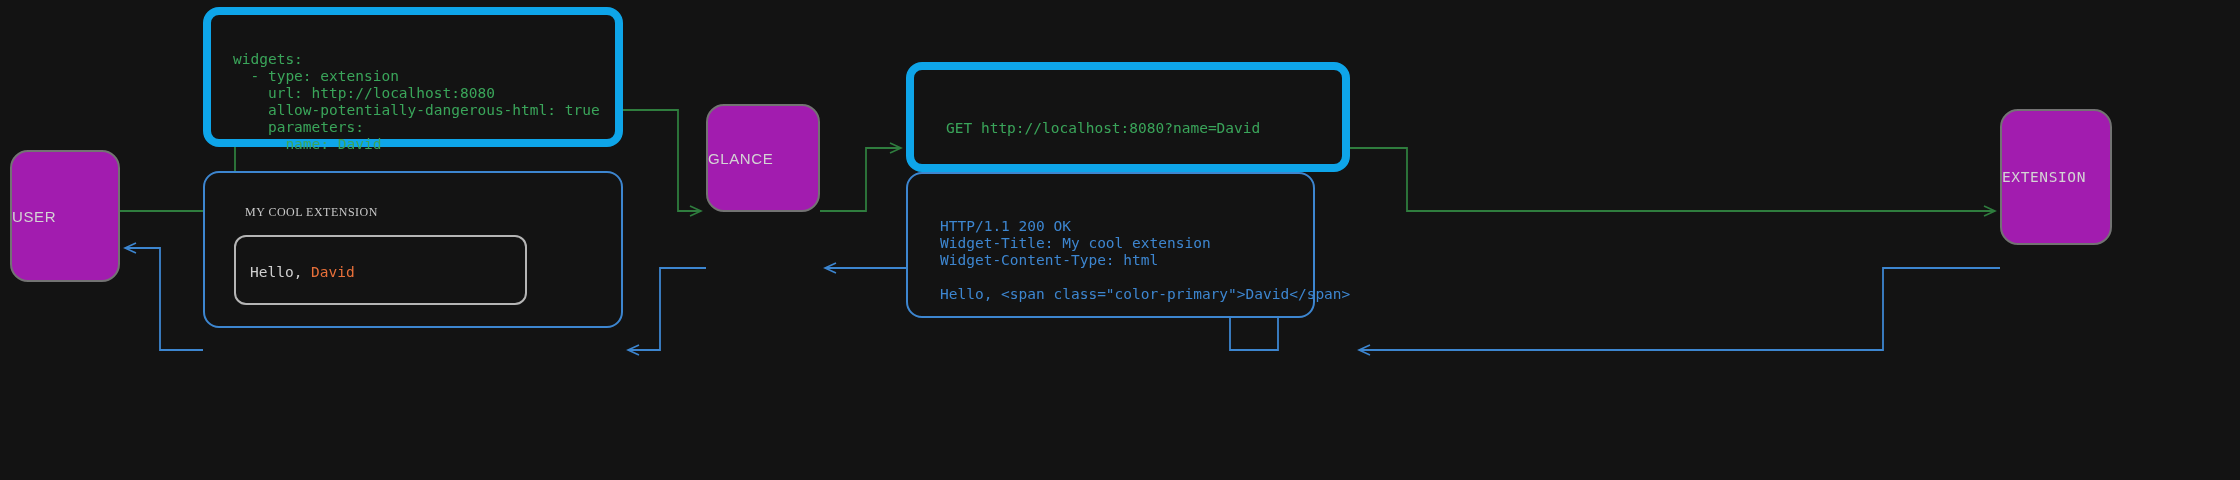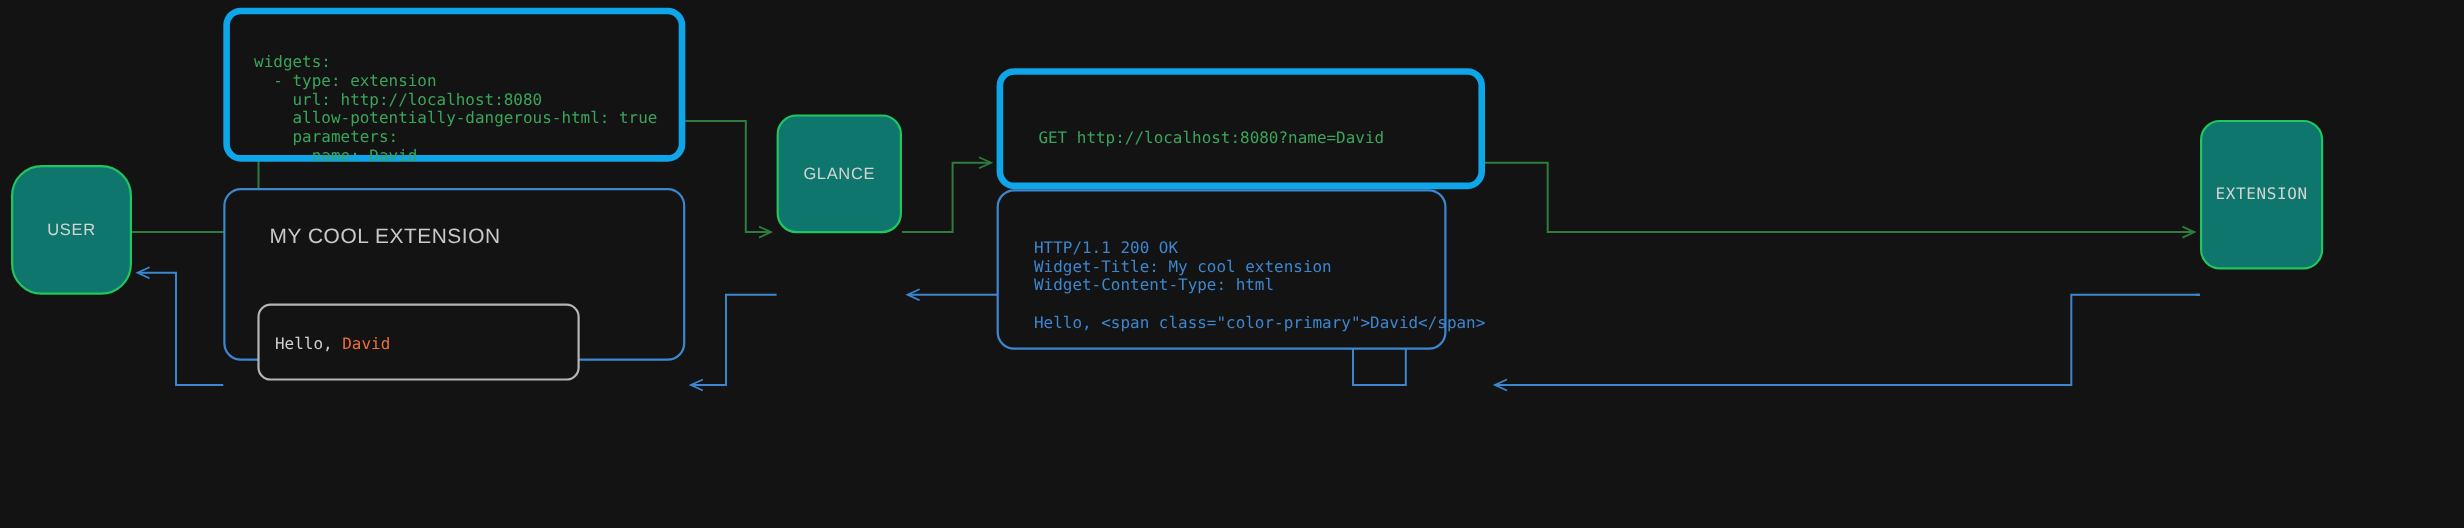--- a/index.html
+++ b/index.html
@@ -20,55 +20,55 @@
     left: 0; top: 0;
     width: 2240px;
     height: 480px;
     pointer-events: none;
   }
 
   
   .actor {
     position: absolute;
     box-sizing: border-box;
-    border: 2px solid #22c55e;
+    border: 2px solid #737373;
     border-radius: 18px;
-    background: #0f766e;
+    background: #a21caf;
     display: flex;
     align-items: center;
-    justify-content: center;
+    justify-content: flex-start;
     z-index: 3;
   }
   .actor-label {
     color: #d4d4d4;
     font-size: 15px;
     letter-spacing: 0.6px;
     white-space: nowrap;
   }
   .actor-label.sans {
     font-family: "Liberation Sans", sans-serif;
   }
   .actor-label.mono {
     font-family: "DejaVu Sans Mono", monospace;
     font-size: 14.5px;
   }
 
-  #node-user     { left: 10px;   top: 150px; width: 110px; height: 118px; border-radius: 28px; }
+  #node-user     { left: 10px;   top: 150px; width: 110px; height: 132px; }
   #node-glance   { left: 706px;  top: 104px; width: 114px; height: 108px; }
   #node-extension{ left: 2000px; top: 109px; width: 112px; height: 136px; }
 
   
   .msgbox {
     position: absolute;
     box-sizing: border-box;
     border-radius: 16px;
     background: #131313;
     z-index: 3;
   }
-  .msgbox.green { border: 6px solid #0ea5e9; }
+  .msgbox.green { border: 8px solid #0ea5e9; }
   .msgbox.blue  { border: 2px solid #3d86d0; }
 
   .code {
     font-family: "DejaVu Sans Mono", monospace;
     font-size: 14.5px;
     line-height: 17px;
     white-space: pre;
   }
   .code.green { color: #3aa55a; }
   .code.blue  { color: #3d86d0; }
@@ -82,37 +82,36 @@
   #box-response { left: 906px;  top: 172px; width: 409px; height: 146px; }
   #box-response .code { position: absolute; left: 32px; top: 29px; }
 
   
   #box-widget   { left: 203px;  top: 171px; width: 420px; height: 157px; }
 
   #widget-title {
     position: absolute;
     left: 40px;
     top: 32px;
-    font-family: Liberation Sans, sans-serif;
-    font-size: 19px;
+    font-family: Liberation Serif, serif;
+    font-size: 12px;
     letter-spacing: 0.5px;
     color: #c9c9c9;
     white-space: nowrap;
   }
   #widget-card {
     position: absolute;
     left: 29px;
     top: 62px;
     width: 293px;
     height: 70px;
     box-sizing: border-box;
     border: 2px solid #b5b5b5;
     border-radius: 12px;
     background: #131313;
-    margin-top: 41px;
   }
   #widget-card-text {
     position: absolute;
     left: 14px;
     top: 27px;
     font-family: "DejaVu Sans Mono", monospace;
     font-size: 14.5px;
     white-space: pre;
     color: #d0d0d0;
   }

